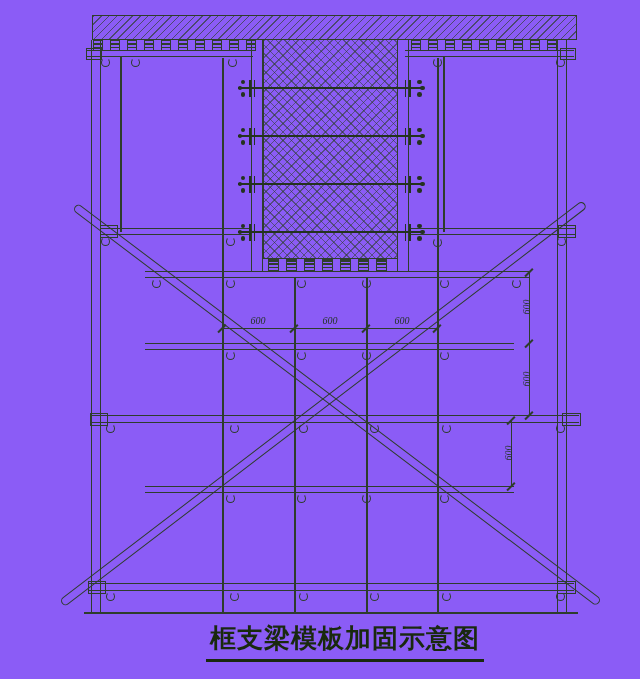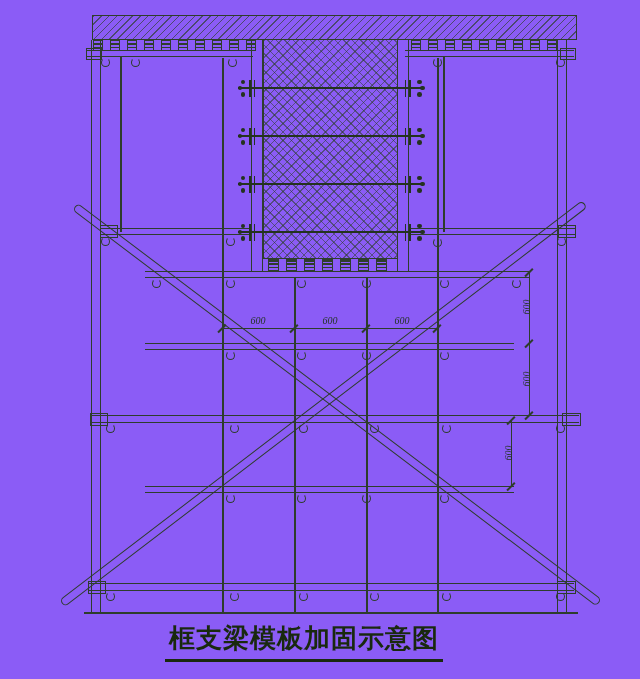--- a/index.html
+++ b/index.html
@@ -28,21 +28,21 @@
   .rod{position:absolute;height:2.6px;background:#24321f;}
   .plate{position:absolute;width:1.8px;height:17px;background:#24321f;}
   .dot{position:absolute;width:4.6px;height:4.6px;border-radius:50%;background:#24321f;}
   .dimline-h{position:absolute;height:1.2px;background:#2e3d2c;}
   .dimline-v{position:absolute;width:1.2px;background:#2e3d2c;}
   .tick{position:absolute;width:1.5px;height:11px;background:#2e3d2c;transform:rotate(45deg);}
   .dimlabel{position:absolute;font-family:"Liberation Serif",serif;font-style:italic;font-size:10px;
     color:#223322;width:26px;text-align:center;line-height:10px;}
   .dimlabel-v{transform:rotate(-90deg);}
   
-  .caption{position:absolute;left:144px;top:621px;width:320px;text-align:center;}
+  .caption{position:absolute;left:164px;top:621px;width:320px;text-align:right;}
   .caption span{display:inline-block;font-size:26px;font-weight:700;letter-spacing:1px;color:#19290f;
     border-bottom:3px solid #19290f;padding:0 4px 3px 4px;}
   .wm{position:absolute;left:458px;top:629px;width:175px;height:40px;}
   .bubble{position:absolute;background:rgba(250,255,248,0.93);border-radius:48% 48% 46% 46%;}
   .bubble .eye{position:absolute;border-radius:50%;background:#a6d6a0;}
   .tail{position:absolute;background:rgba(250,255,248,0.93);width:5px;height:5px;transform:rotate(38deg);}
   .wm-text{position:absolute;left:40px;top:6px;font-size:20px;font-weight:600;letter-spacing:1.5px;
     color:rgba(244,252,241,0.88);white-space:nowrap;}
 </style>
 </head>

